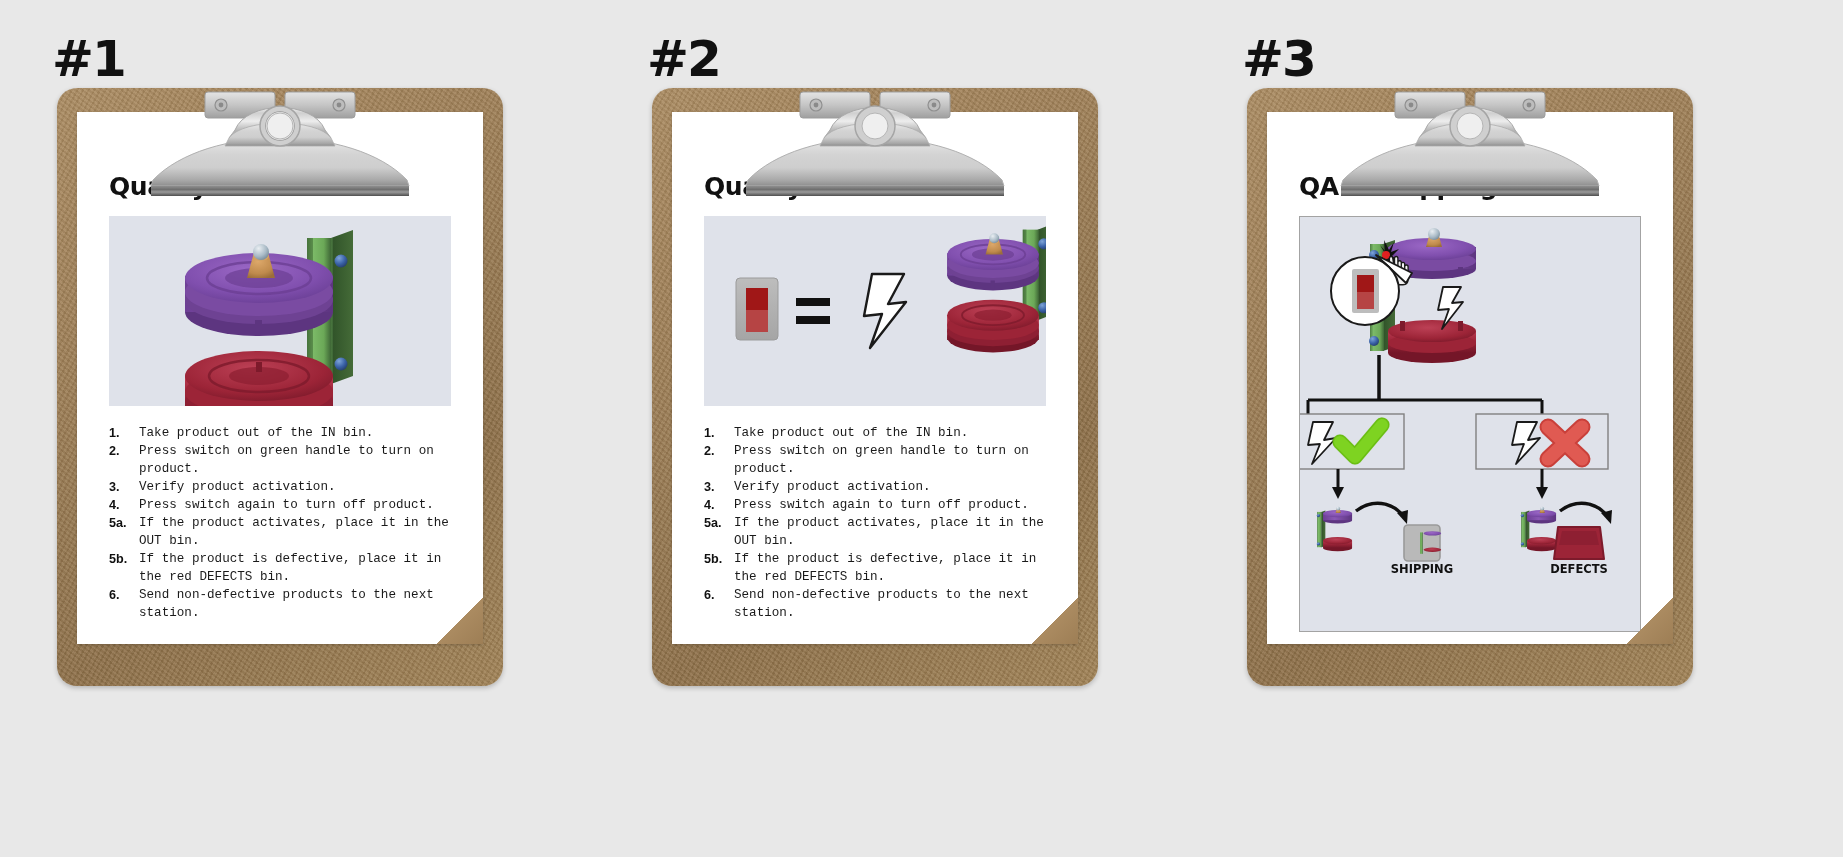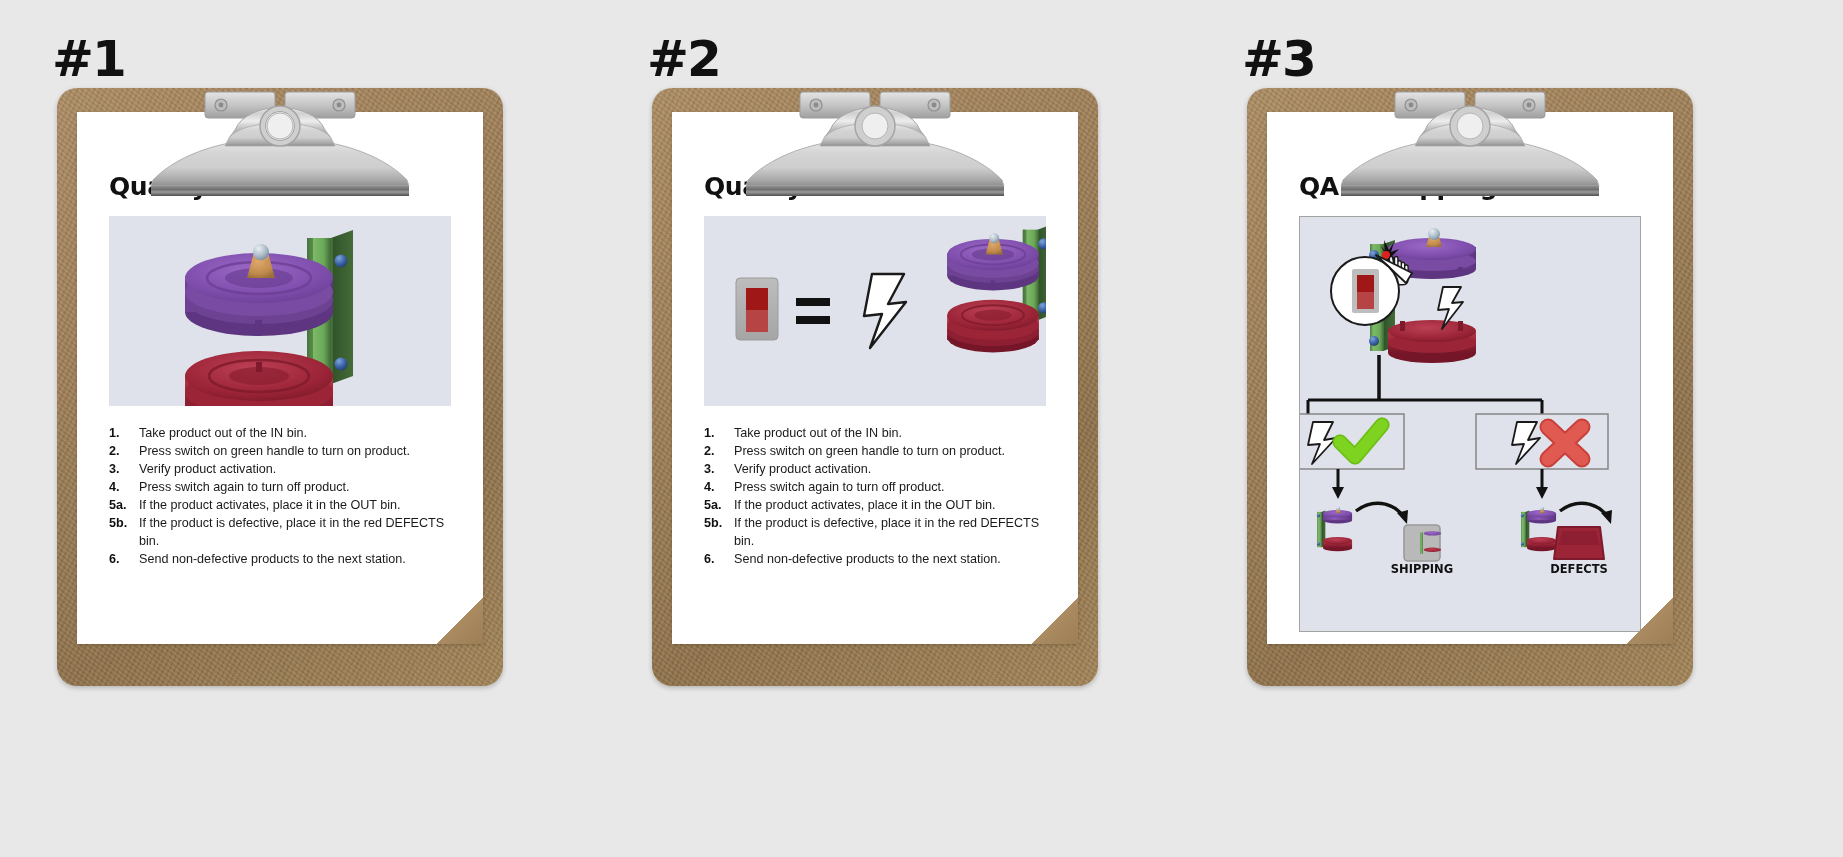--- a/index.html
+++ b/index.html
@@ -121,21 +121,21 @@
     line-height:18px;
     color:#1a1a1a;
     margin-bottom:0px;
     padding-bottom:0px;
   }
   .step .num{
     flex:0 0 30px;
     font-weight:bold;
     color:#111;
   }
-  .step .txt{flex:1;}
+  .step .txt{flex:1;font-family:Liberation Mono, monospace;}
 
   
   svg{display:block;}
 </style>
 </head>
 <body>
 
 <svg width="0" height="0" style="position:absolute" aria-hidden="true">
   <defs>
     <linearGradient id="metalTop" x1="0" y1="0" x2="0" y2="1">

